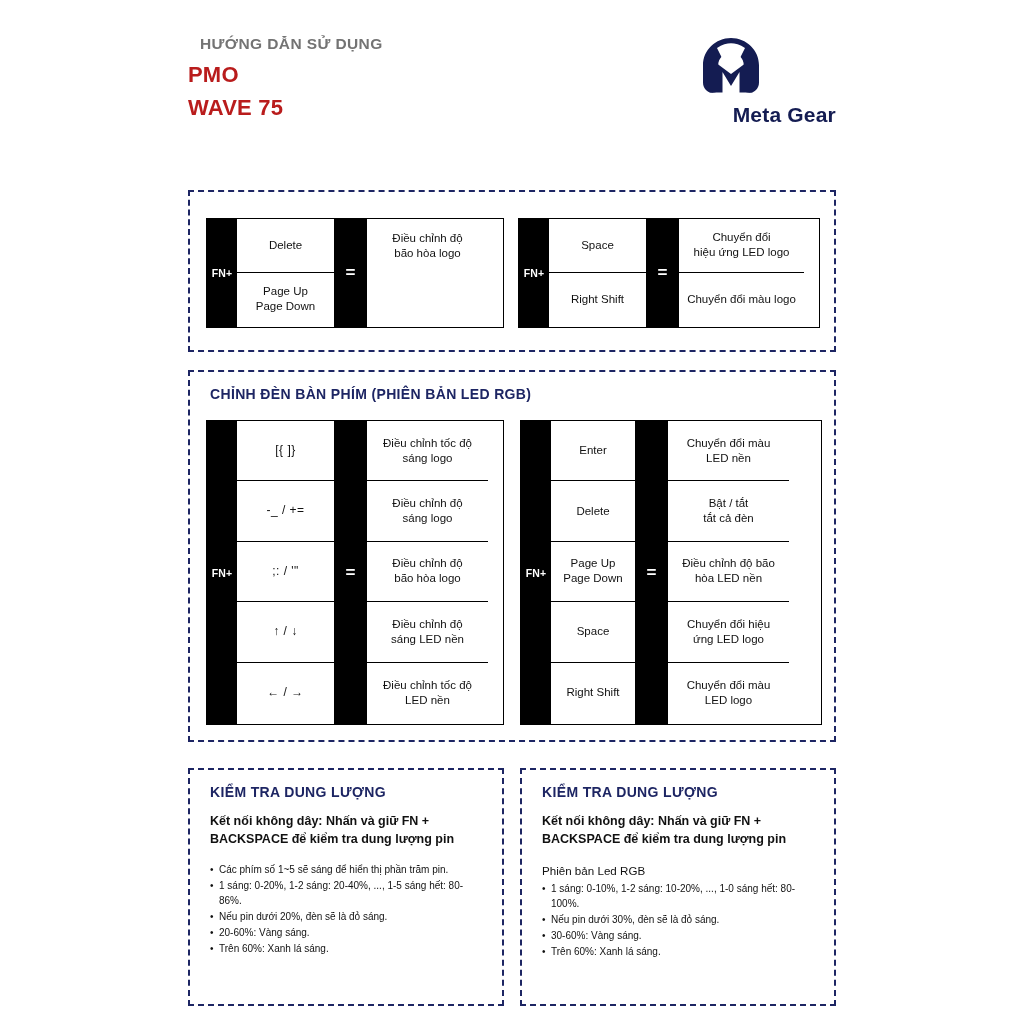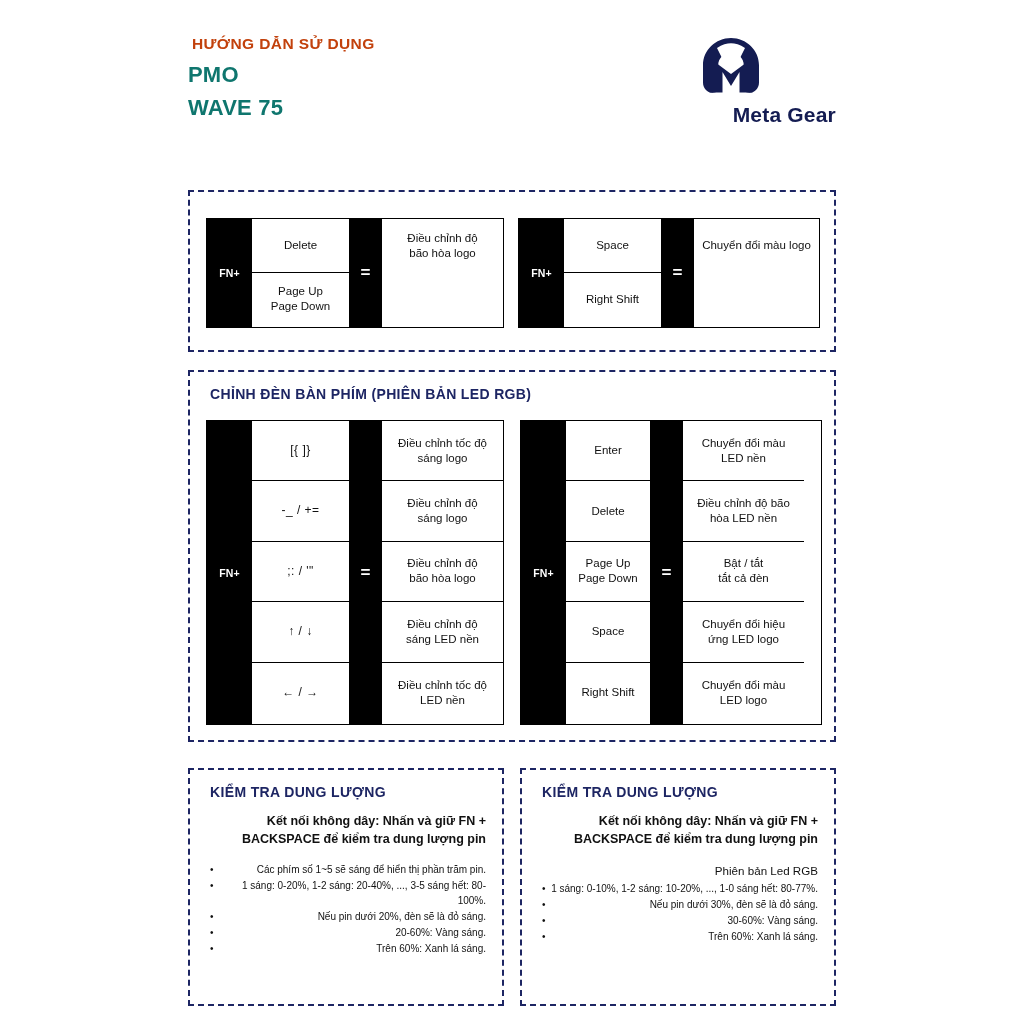--- a/index.html
+++ b/index.html
@@ -30,29 +30,29 @@
   }
   .header-text {
     position: absolute;
     left: 0;
     top: 0;
   }
   .kicker {
     font-size: 15.5px;
     font-weight: bold;
     letter-spacing: 0.4px;
-    color: #c2410c;
+    color: #737373;
     line-height: 1;
-    margin: 0 0 12px 4px;
+    margin: 0 0 12px 12px;
     white-space: nowrap;
   }
   .model {
     font-size: 22px;
     font-weight: bold;
-    color: #0f766e;
+    color: #b91c1c;
     line-height: 1.0;
     margin: 0 0 11px 0;
     letter-spacing: 0.2px;
     white-space: nowrap;
   }
   .model.second { margin-bottom: 0; }
 
   .brand {
     position: absolute;
     right: 0;
@@ -108,21 +108,21 @@
   }
   .col-fn, .col-eq {
     background: #000000;
     color: #ffffff;
     display: flex;
     align-items: center;
     justify-content: center;
     flex: none;
     font-weight: bold;
   }
-  .col-fn { width: 45px; font-size: 10.5px; letter-spacing: 0.2px; }
+  .col-fn { width: 30px; font-size: 10.5px; letter-spacing: 0.2px; }
   .col-eq { width: 33px; font-size: 17px; }
 
   .col-keys, .col-actions {
     display: flex;
     flex-direction: column;
     flex: none;
     background: #ffffff;
   }
   .cell {
     display: flex;
@@ -159,22 +159,21 @@
   #tbl-rgb-left  .cell,
   #tbl-rgb-right .cell { height: 60.4px; }
 
   .keysym { font-size: 12px; letter-spacing: 0.5px; }
 
   
   .cap-body {
     position: absolute;
     left: 20px;
     top: 42px;
-    right: 16px;
-    text-align: right;
+    right: 32px;
   }
   .cap-lead {
     font-size: 12.5px;
     font-weight: bold;
     line-height: 1.45;
     color: #111111;
     margin: 0 0 14px 0;
   }
   .cap-sub {
     font-size: 11.6px;
@@ -241,20 +240,22 @@
     </div>
 
     <div class="table-wrap" id="tbl-logo-right">
       <div class="col-fn">FN+</div>
       <div class="col-keys">
         <div class="cell">Space</div>
         <div class="cell">Right Shift</div>
       </div>
       <div class="col-eq">=</div>
       <div class="col-actions">
+        <div class="cell">Chuyển đổi
+hiệu ứng LED logo</div>
         <div class="cell">Chuyển đổi màu logo</div>
       </div>
     </div>
   </div>
 
   <div class="panel" id="panel-rgb">
     <div class="panel-title">CHỈNH ĐÈN BÀN PHÍM (PHIÊN BẢN LED RGB)</div>
 
     <div class="table-wrap" id="tbl-rgb-left">
       <div class="col-fn">FN+</div>
@@ -287,53 +288,53 @@
         <div class="cell">Delete</div>
         <div class="cell">Page Up
 Page Down</div>
         <div class="cell">Space</div>
         <div class="cell">Right Shift</div>
       </div>
       <div class="col-eq">=</div>
       <div class="col-actions">
         <div class="cell">Chuyển đổi màu
 LED nền</div>
+        <div class="cell">Bật / tắt
+tắt cả đèn</div>
         <div class="cell">Điều chỉnh độ bão
 hòa LED nền</div>
-        <div class="cell">Bật / tắt
-tắt cả đèn</div>
         <div class="cell">Chuyển đổi hiệu
 ứng LED logo</div>
         <div class="cell">Chuyển đổi màu
 LED logo</div>
       </div>
     </div>
   </div>
 
   <div class="panel" id="panel-cap-a">
     <div class="panel-title">KIỂM TRA DUNG LƯỢNG</div>
     <div class="cap-body">
       <p class="cap-lead">Kết nối không dây: Nhấn và giữ FN + BACKSPACE để kiểm tra dung lượng pin</p>
       <ul class="cap-list">
         <li>Các phím số 1~5 sẽ sáng để hiển thị phần trăm pin.</li>
-        <li>1 sáng: 0-20%, 1-2 sáng: 20-40%, ..., 3-5 sáng hết: 80-100%.</li>
+        <li>1 sáng: 0-20%, 1-2 sáng: 20-40%, ..., 1-5 sáng hết: 80-86%.</li>
         <li>Nếu pin dưới 20%, đèn sẽ là đỏ sáng.</li>
         <li>20-60%: Vàng sáng.</li>
         <li>Trên 60%: Xanh lá sáng.</li>
       </ul>
     </div>
   </div>
 
   <div class="panel" id="panel-cap-b">
     <div class="panel-title">KIỂM TRA DUNG LƯỢNG</div>
     <div class="cap-body">
       <p class="cap-lead">Kết nối không dây: Nhấn và giữ FN + BACKSPACE để kiểm tra dung lượng pin</p>
       <p class="cap-sub">Phiên bản Led RGB</p>
       <ul class="cap-list">
-        <li>1 sáng: 0-10%, 1-2 sáng: 10-20%, ..., 1-0 sáng hết: 80-77%.</li>
+        <li>1 sáng: 0-10%, 1-2 sáng: 10-20%, ..., 1-0 sáng hết: 80-100%.</li>
         <li>Nếu pin dưới 30%, đèn sẽ là đỏ sáng.</li>
         <li>30-60%: Vàng sáng.</li>
         <li>Trên 60%: Xanh lá sáng.</li>
       </ul>
     </div>
   </div>
 
 </div>
 
 </body></html>

